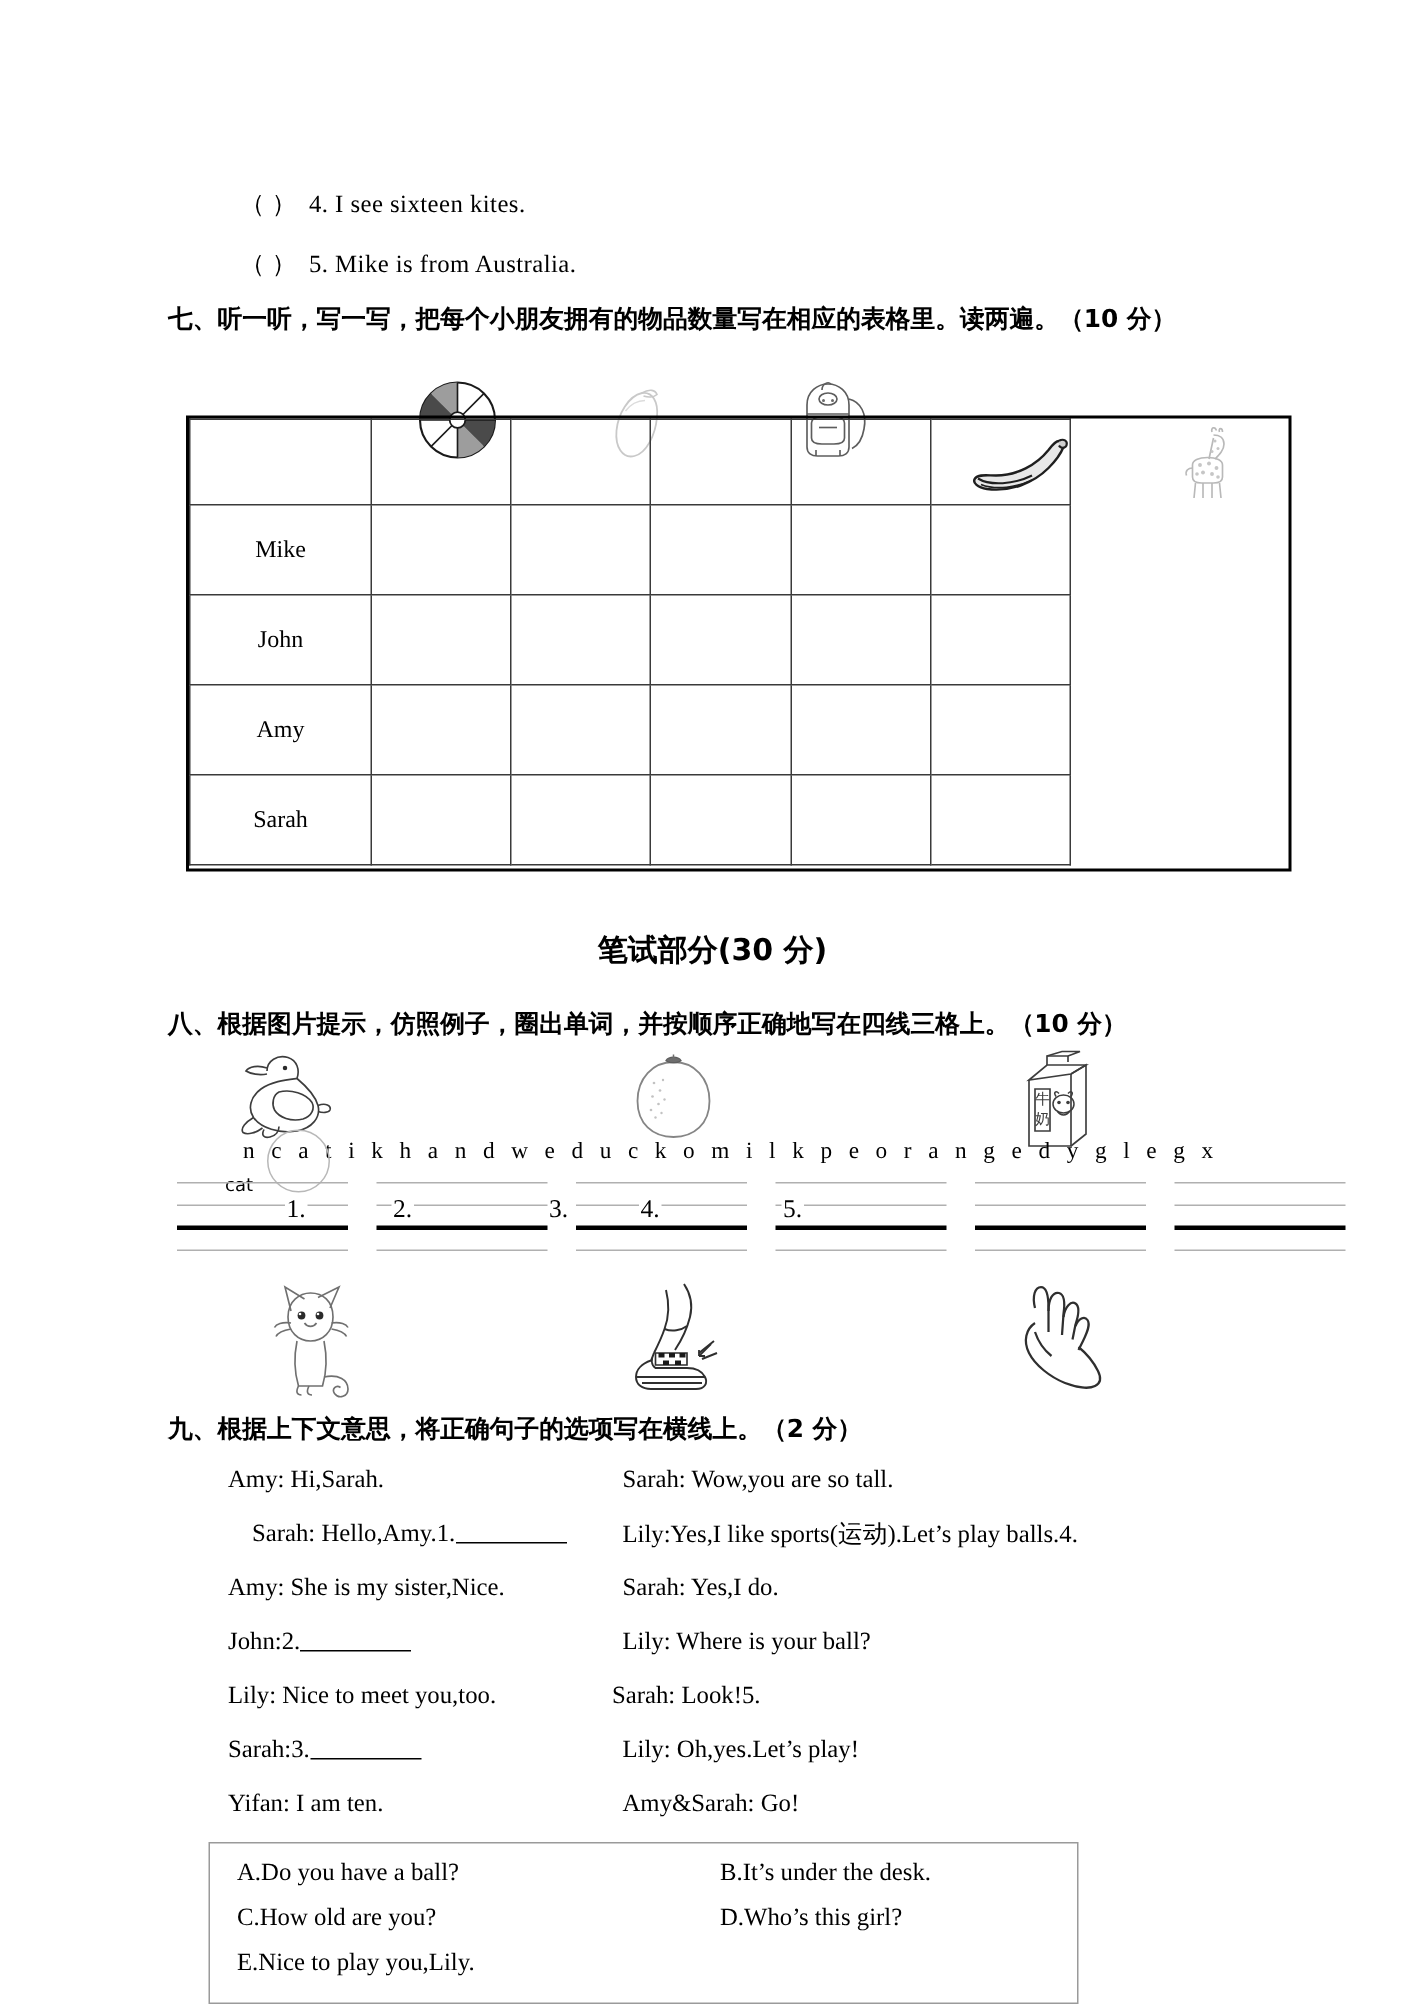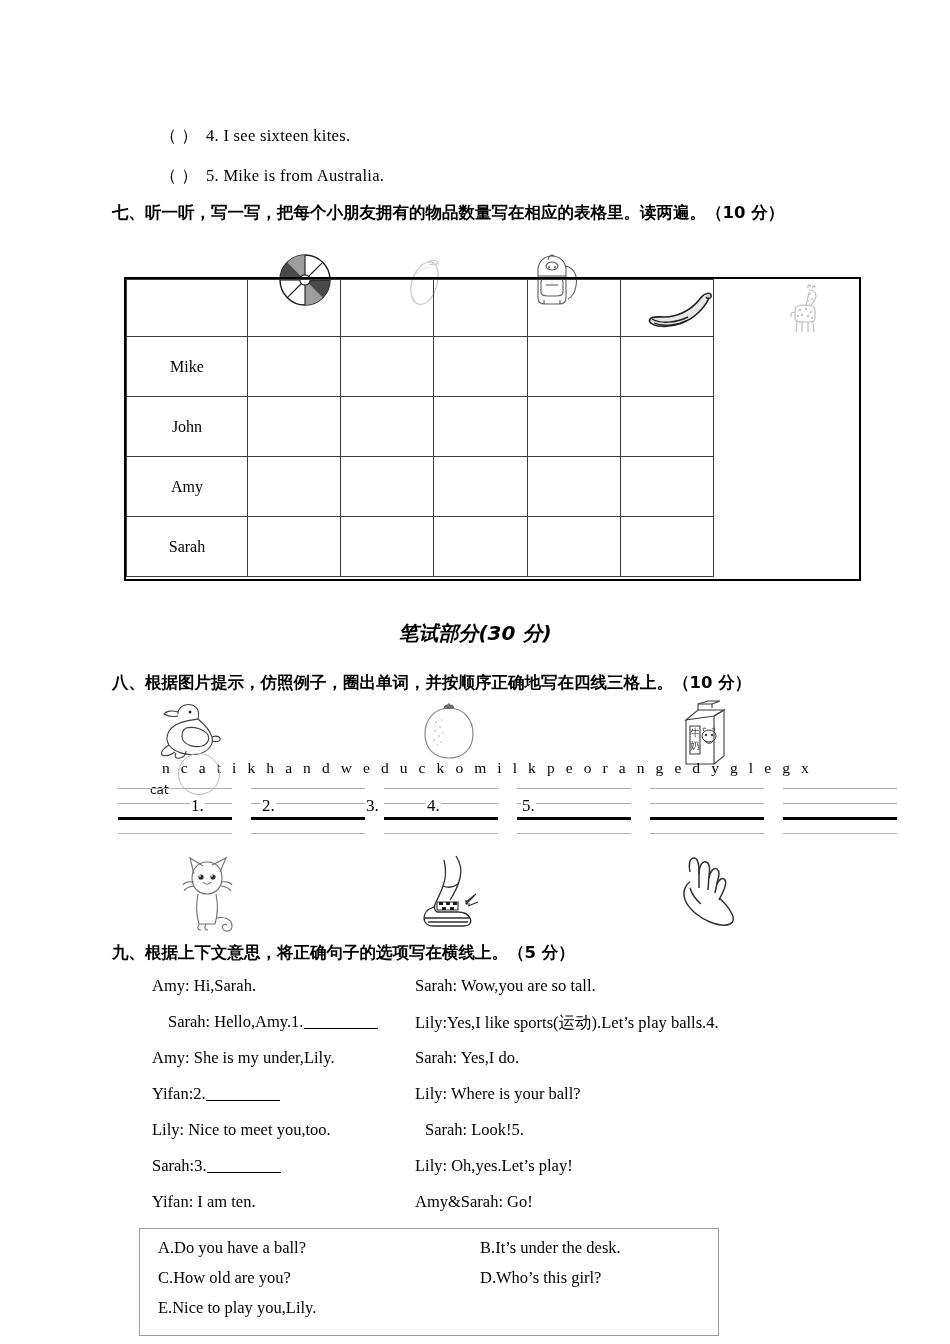--- a/index.html
+++ b/index.html
@@ -307,21 +307,21 @@
         <td></td>
         <td></td>
         <td></td>
         <td></td>
         <td></td>
       </tr>
     </tbody>
       </table>
   </div>
 
-  <div class="part-title" style="top:620px;font-style:italic;">笔试部分(30 分)</div>
+  <div class="part-title" style="top:620px;">笔试部分(30 分)</div>
 
   <div class="sec-head" style="left:112px; top:668px; width:760px;">八、根据图片提示，仿照例子，圈出单词，并按顺序正确地写在四线三格上。（10 分）</div>
 
   <svg class="pic" style="left:152px; top:700px;" width="84" height="62" viewBox="0 0 84 62">
     <g fill="none" stroke="#3d3d3d" stroke-width="1.1">
       <path d="M26,14 C26,7 33,3 40,5 C46,7 48,13 46,19"></path>
       <path d="M26,12 C20,10 14,11 12,14 C15,16 21,17 26,16"></path>
       <path d="M46,19 C52,24 58,30 60,37 C62,45 56,52 46,54 C34,56 22,52 17,45
                C13,39 15,31 22,26 C29,21 38,20 46,19 Z"></path>
       <path d="M34,28 C42,26 52,29 56,35 C58,39 56,44 50,46 C42,48 34,45 31,40
@@ -476,33 +476,33 @@
       <path d="M18,20 C16,12 18,6 22,6 C26,6 27,12 27,20 L27,36"></path>
       <path d="M27,22 C27,14 30,9 34,10 C38,11 38,17 37,24 L36,38"></path>
       <path d="M37,26 C38,19 42,15 45,17 C48,19 47,25 45,31 L43,41"></path>
       <path d="M45,32 C47,27 51,25 53,28 C55,31 53,36 50,42 L47,48"></path>
       <path d="M18,30 C12,34 10,42 14,50 C18,58 28,66 38,70 C46,73 54,74 58,72
                C62,70 62,66 60,62 C57,56 52,50 47,46"></path>
       <path d="M18,36 C20,42 24,48 29,52"></path>
     </g>
   </svg>
 
-  <div class="sec-head" style="left:112px; top:938px; width:760px;">九、根据上下文意思，将正确句子的选项写在横线上。（5 分）</div>
+  <div class="sec-head" style="left:112px; top:938px; width:760px;">九、根据上下文意思，将正确句子的选项写在横线上。（2 分）</div>
 
   <div class="dlg" style="left:152px; top:976px;">
     <span>Amy: Hi,Sarah.</span>
   </div>
   <div class="dlg" style="left:168px; top:1012px;">
     <span>Sarah: Hello,Amy.1.</span><span class="blank-line"></span>
   </div>
   <div class="dlg" style="left:152px; top:1048px;">
-    <span>Amy: She is my under,Lily.</span>
+    <span>Amy: She is my sister,Nice.</span>
   </div>
   <div class="dlg" style="left:152px; top:1084px;">
-    <span>Yifan:2.</span><span class="blank-line"></span>
+    <span>John:2.</span><span class="blank-line"></span>
   </div>
   <div class="dlg" style="left:152px; top:1120px;">
     <span>Lily: Nice to meet you,too.</span>
   </div>
   <div class="dlg" style="left:152px; top:1156px;">
     <span>Sarah:3.</span><span class="blank-line"></span>
   </div>
   <div class="dlg" style="left:152px; top:1192px;">
     <span>Yifan: I  am ten.</span>
   </div>
@@ -512,21 +512,21 @@
   </div>
   <div class="dlg" style="left:415px; top:1012px;">
     <span>Lily:Yes,I  like sports(运动).Let’s play balls.4.</span>
   </div>
   <div class="dlg" style="left:415px; top:1048px;">
     <span>Sarah: Yes,I do.</span>
   </div>
   <div class="dlg" style="left:415px; top:1084px;">
     <span>Lily: Where is your ball?</span>
   </div>
-  <div class="dlg" style="left:425px; top:1120px;">
+  <div class="dlg" style="left:408px; top:1120px;">
     <span>Sarah: Look!5.</span>
   </div>
   <div class="dlg" style="left:415px; top:1156px;">
     <span>Lily: Oh,yes.Let’s play!</span>
   </div>
   <div class="dlg" style="left:415px; top:1192px;">
     <span>Amy&amp;Sarah: Go!</span>
   </div>
 
   <div class="opt-box"></div>

